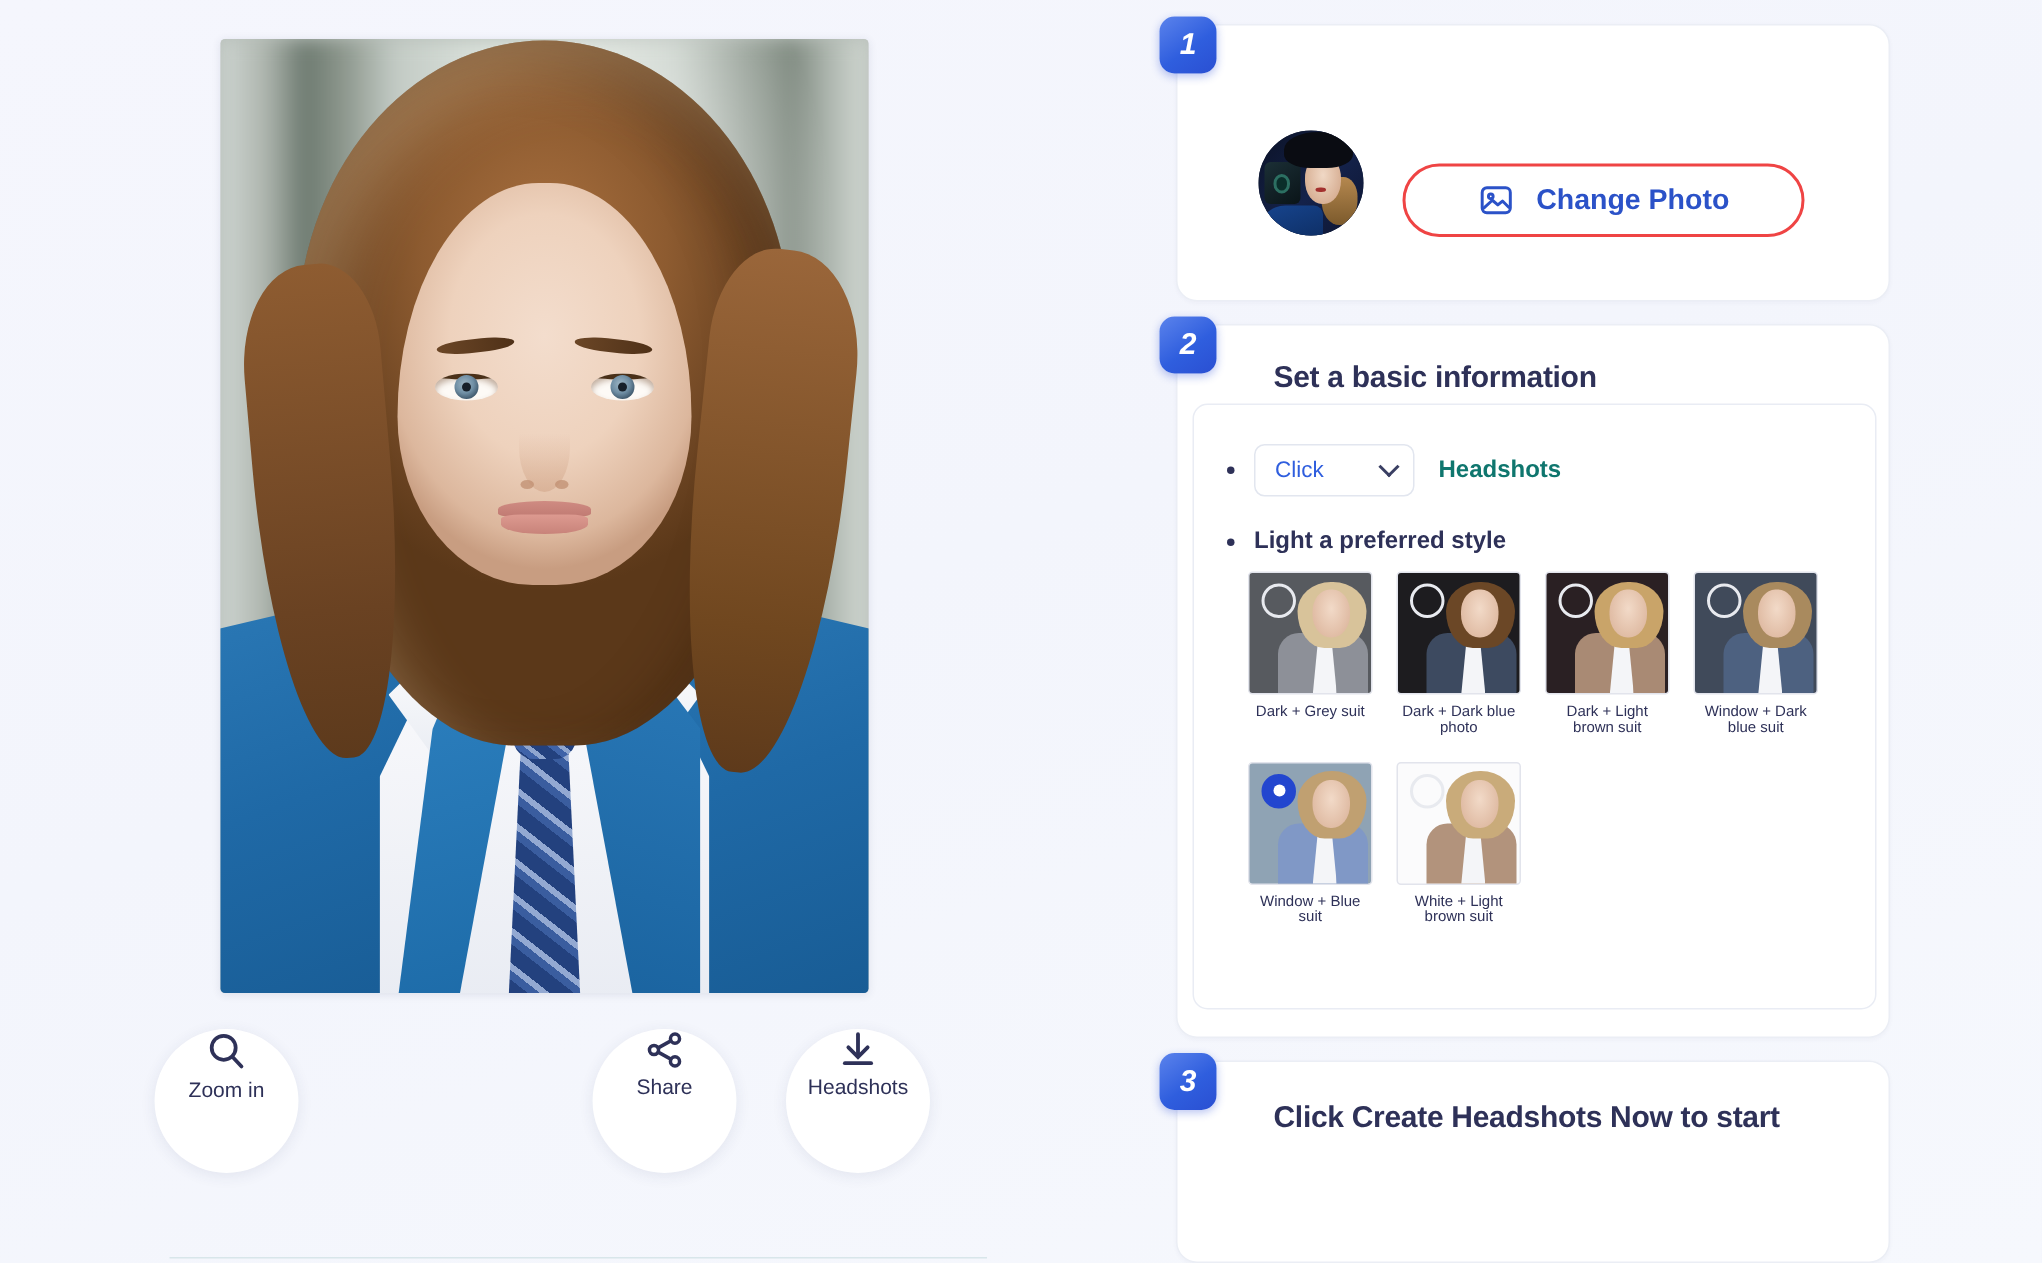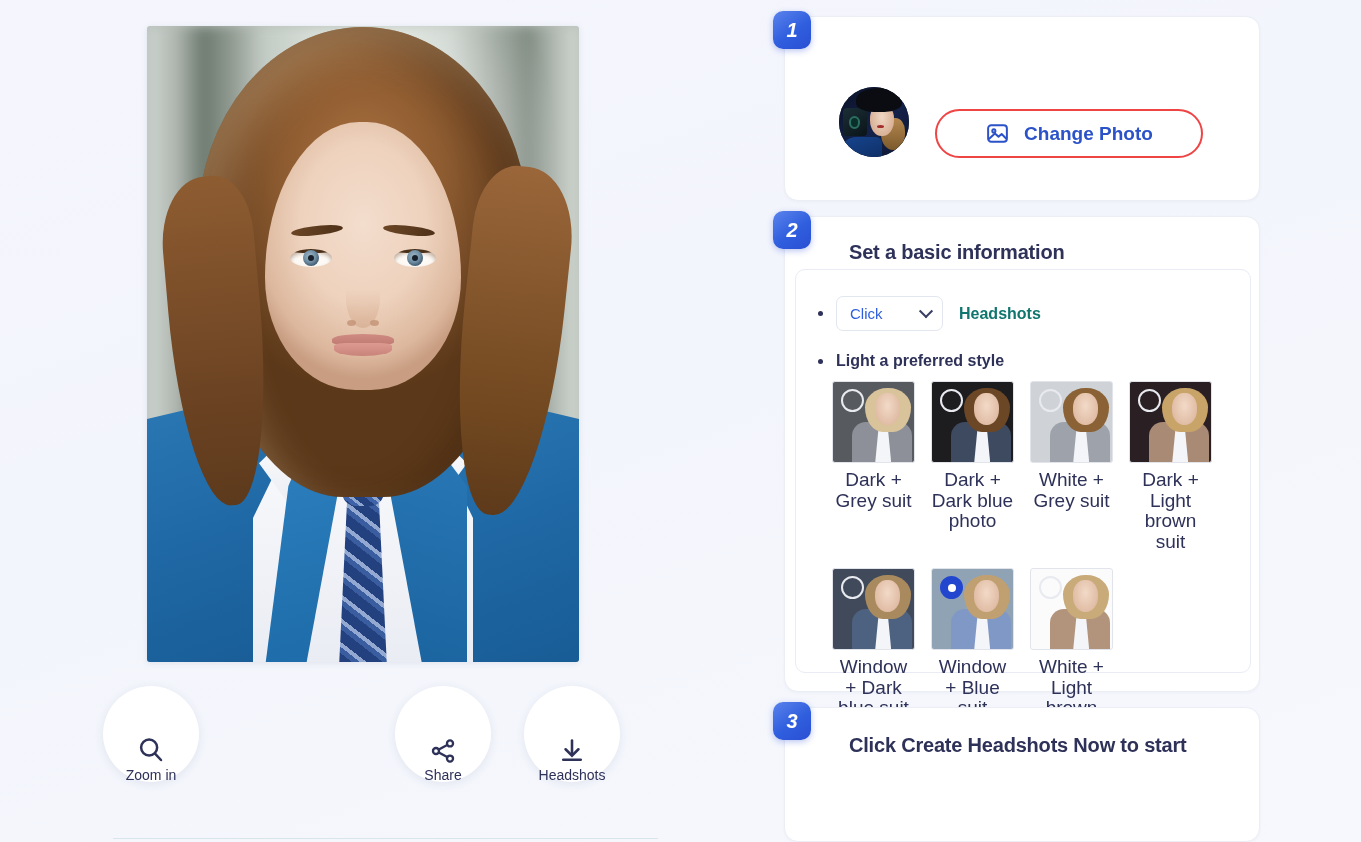--- a/index.html
+++ b/index.html
@@ -115,21 +115,21 @@
     clip-path: polygon(72% 0%, 100% 22%, 52% 100%, 0% 100%, 30% 30%); }
   .lapel-r { position:absolute; right:112px; top:382px; width:82px; height:260px;
     background: linear-gradient(195deg,#2b7bba,#1a639f);
     clip-path: polygon(28% 0%, 100% 30%, 100% 100%, 46% 100%, 0% 22%); }
 
   
   .tool-row { position:absolute; left:0; top:686px; width:760px; height:100px; }
   .round-btn {
     position:absolute; top:0; width:96px; height:96px; border-radius:50%;
     background:#ffffff; box-shadow:0 2px 10px rgba(45,55,100,.09);
-    display:flex; flex-direction:column; align-items:center; justify-content:flex-end;
+    display:flex; flex-direction:column; align-items:center; justify-content:flex-start;
     gap:3px; cursor:pointer; user-select:none;
   }
   .round-btn span.lbl { font-size:14px; color:#2e3158; line-height:1; }
   .btn-zoom { left:103px; } .btn-share { left:395px; } .btn-dl { left:524px; }
 
   .footline { position:absolute; left:113px; top:838px; width:545px; height:1px;
               background:#d8e6ea; }
 
   
   .right-col { position:absolute; left:770px; top:0; width:490px; height:842px; }
@@ -211,21 +211,21 @@
              border-radius:50% 50% 40% 40% / 44% 44% 56% 56%; }
   .sp-body { position:absolute; left:24%; top:50%; width:74%; height:52%;
              border-radius:14px 14px 0 0; }
   .sp-shirt { position:absolute; left:52%; top:56%; width:20%; height:46%;
               background:#f4f5f8; clip-path: polygon(22% 0%,78% 0%,100% 100%,0% 100%); }
   .radio { position:absolute; left:8px; top:7px; width:23px; height:23px; border-radius:50%;
            border:2px solid #e8eaef; background:transparent; z-index:3; }
   .radio.on { background:#2346cf; border-color:#2346cf;
               display:flex; align-items:center; justify-content:center; }
   .radio.on::after { content:""; width:8px; height:8px; border-radius:50%; background:#fff; }
-  .style-label { margin-top:7px; text-align:center; font-size:19px; line-height:1.08;
+  .style-label { margin-top:7px; text-align:center; font-size:10px; line-height:1.08;
                  color:#2e3158; }
 
   
   .cta {
     position:absolute; left:75px; top:62px; width:325px; height:50px;
     background:#2c4fd0; border-radius:25px; border:none;
     color:#fff; font-size:19px; font-weight:bold; cursor:pointer;
     font-family:"Liberation Sans", sans-serif;
   }
 </style>
@@ -381,30 +381,20 @@
             <div class="style-thumb" style="background:#1d1c1f">
               <div class="sp-body" style="background:#3d4a60"></div>
               <div class="sp-shirt"></div>
               <div class="sp-hair" style="background:#6b4726"></div>
               <div class="sp-face"></div>
               <div class="radio"></div>
             </div>
             <div class="style-label">Dark + Dark blue photo</div>
           </div>
 
-          <div class="style-cell">
-            <div class="style-thumb" style="background:#cfd3d8">
-              <div class="sp-body" style="background:#9ea3ab"></div>
-              <div class="sp-shirt"></div>
-              <div class="sp-hair" style="background:#8a6236"></div>
-              <div class="sp-face"></div>
-              <div class="radio"></div>
-            </div>
-            <div class="style-label">White + Grey suit</div>
-          </div>
 
           <div class="style-cell">
             <div class="style-thumb" style="background:#2a2023">
               <div class="sp-body" style="background:#a98a74"></div>
               <div class="sp-shirt"></div>
               <div class="sp-hair" style="background:#c9a469"></div>
               <div class="sp-face"></div>
               <div class="radio"></div>
             </div>
             <div class="style-label">Dark + Light brown suit</div>

